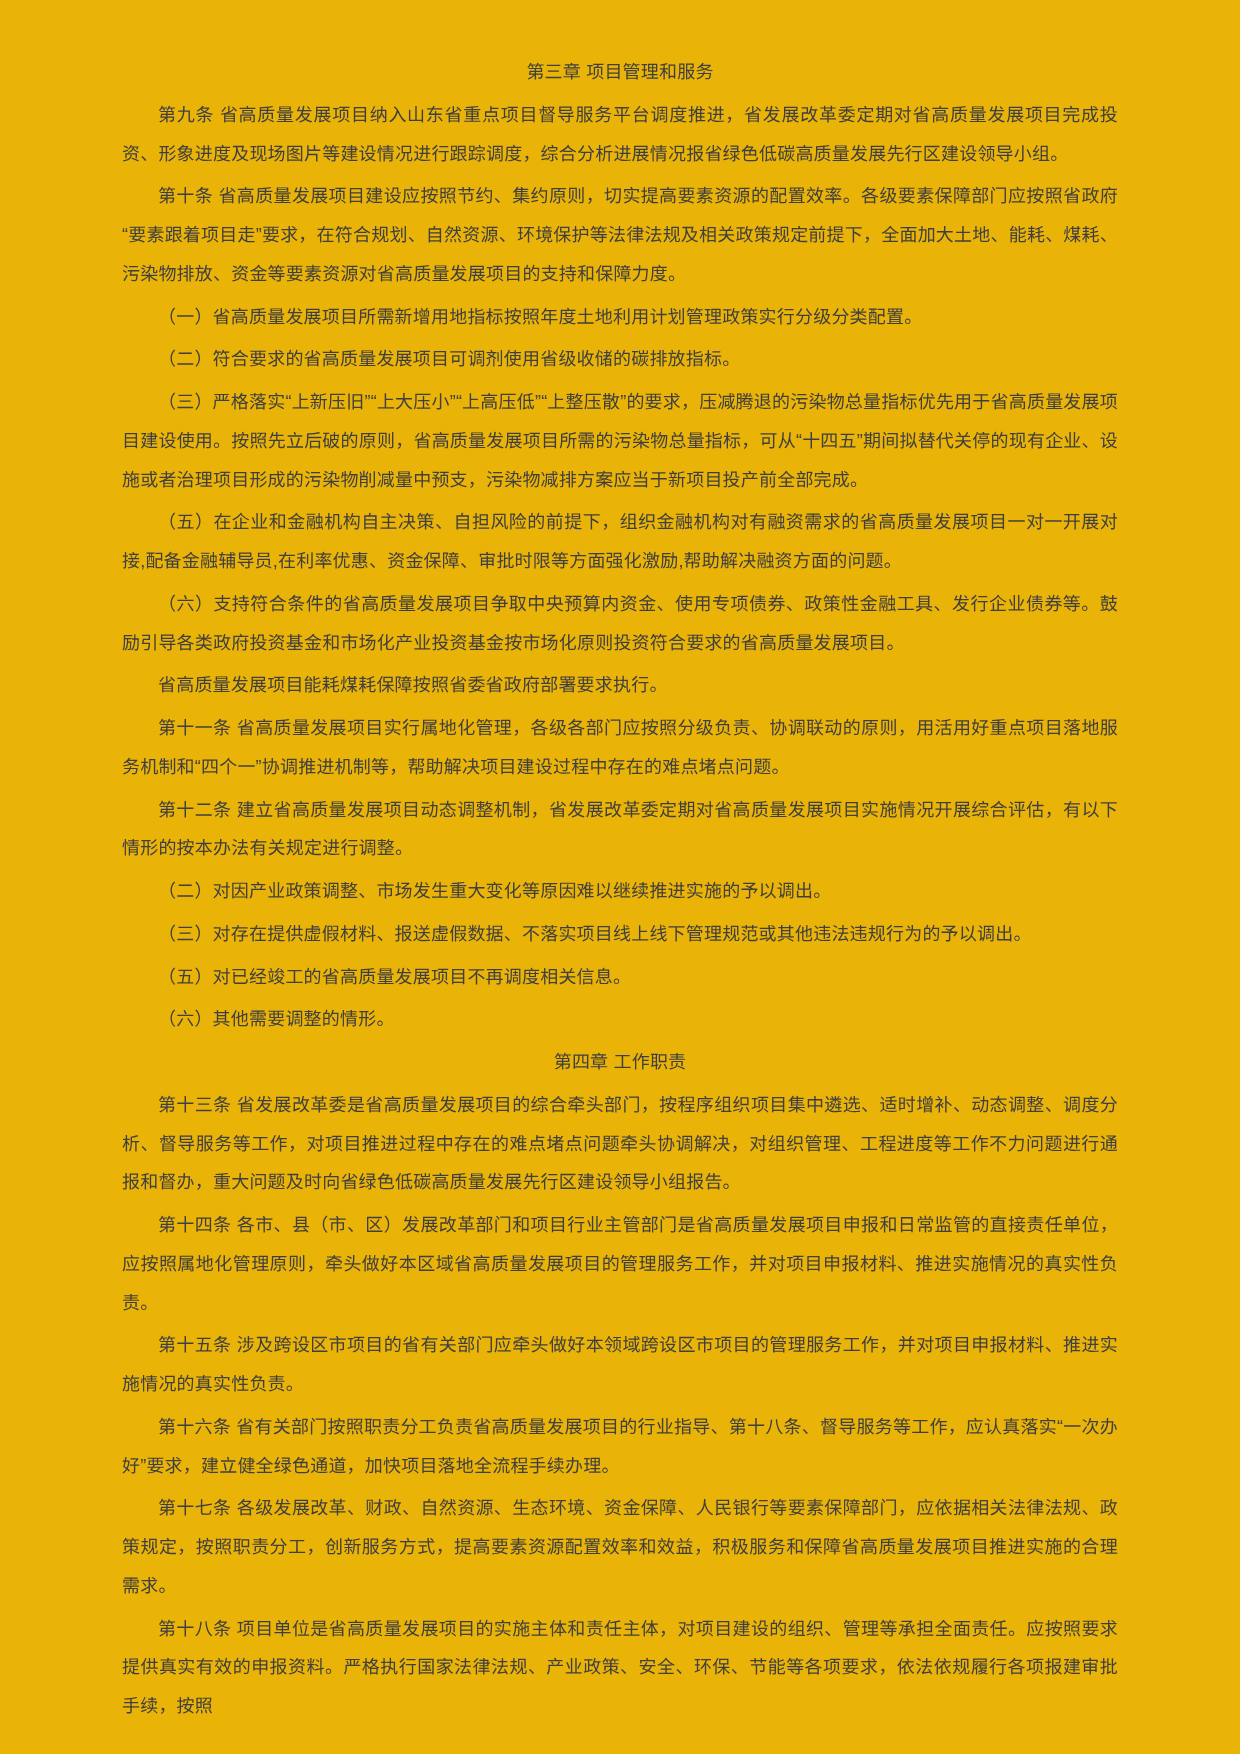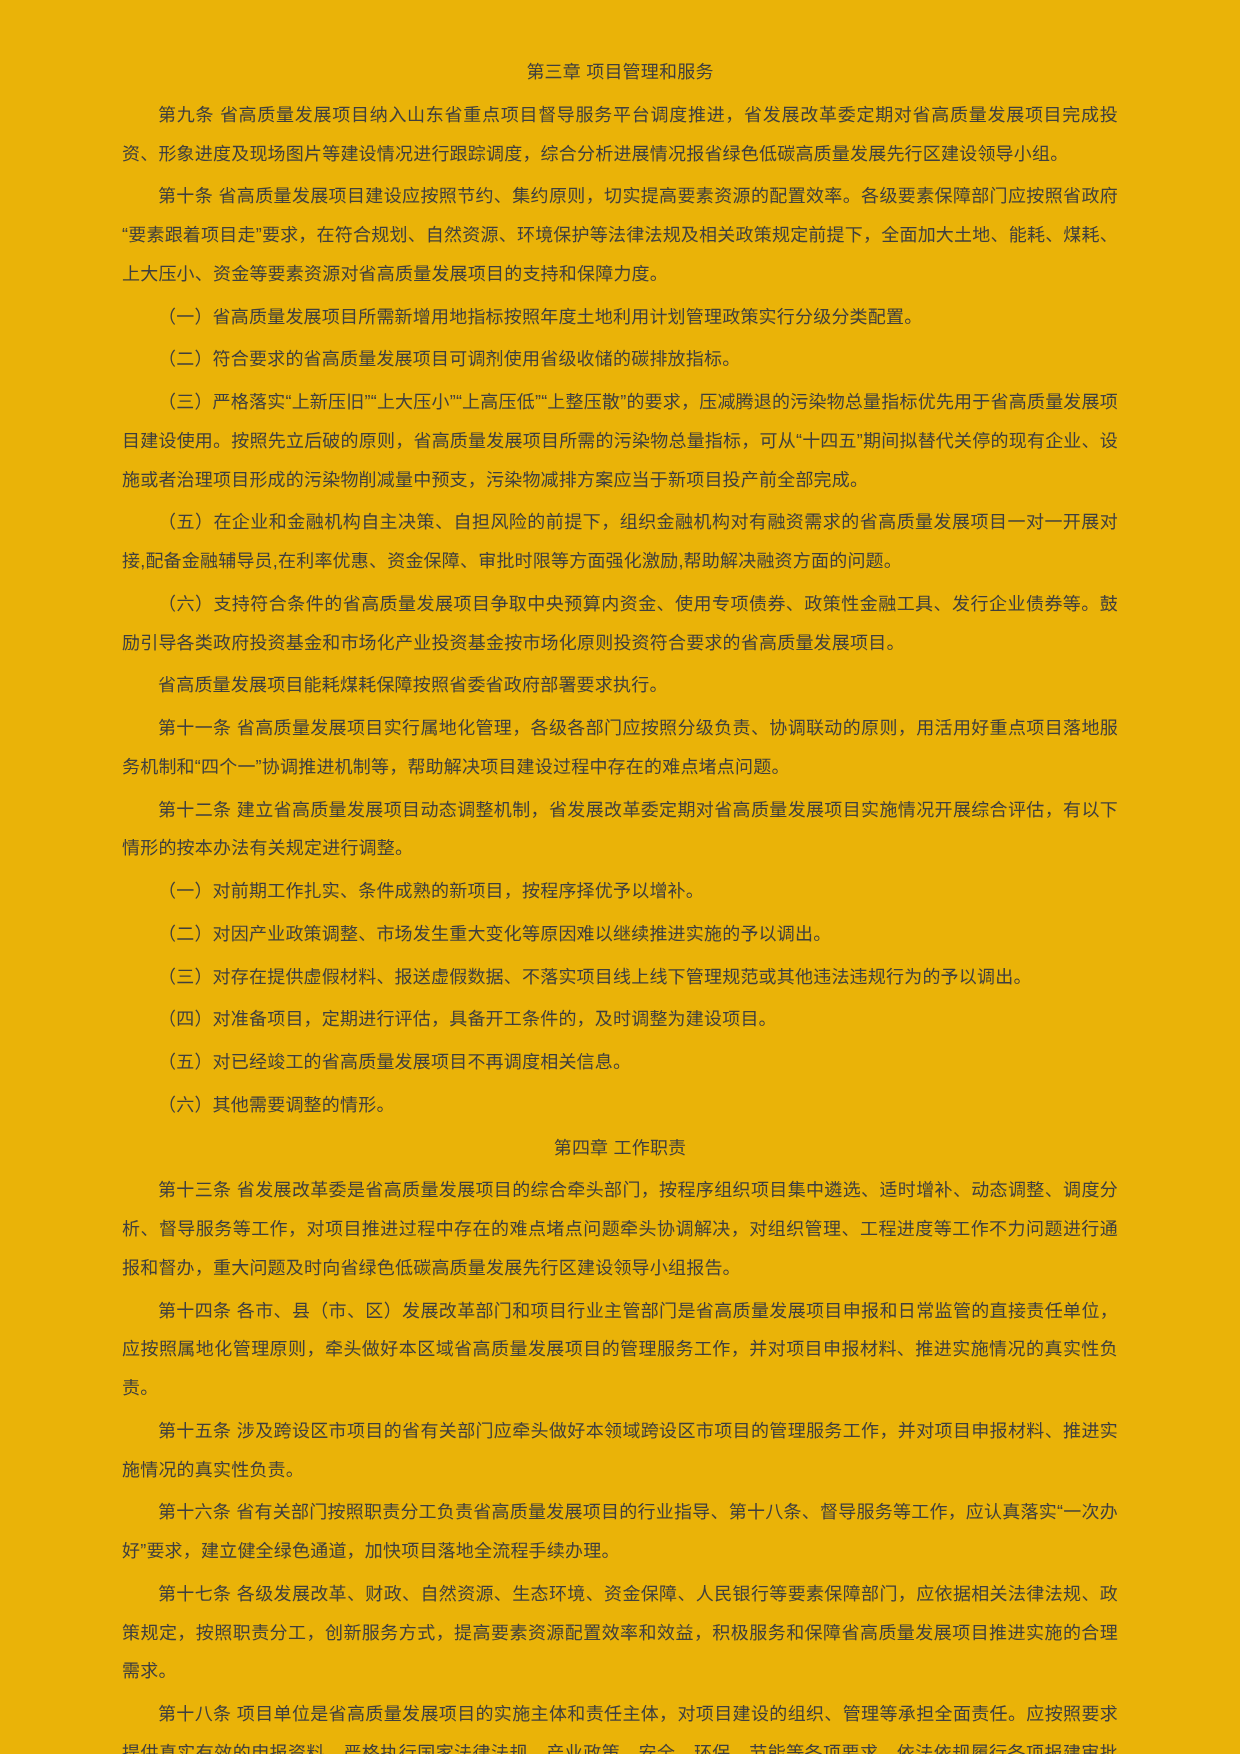--- a/index.html
+++ b/index.html
@@ -39,33 +39,31 @@
     text-align: justify;
     word-break: break-all;
   }
 </style>
 </head>
 <body>
 
 <div class="page">
   <h2 class="chapter-heading">第三章 项目管理和服务</h2>
   <p class="para">第九条 省高质量发展项目纳入山东省重点项目督导服务平台调度推进，省发展改革委定期对省高质量发展项目完成投资、形象进度及现场图片等建设情况进行跟踪调度，综合分析进展情况报省绿色低碳高质量发展先行区建设领导小组。</p>
-  <p class="para">第十条 省高质量发展项目建设应按照节约、集约原则，切实提高要素资源的配置效率。各级要素保障部门应按照省政府“要素跟着项目走”要求，在符合规划、自然资源、环境保护等法律法规及相关政策规定前提下，全面加大土地、能耗、煤耗、上大压小、资金等要素资源对省高质量发展项目的支持和保障力度。</p>
+  <p class="para">第十条 省高质量发展项目建设应按照节约、集约原则，切实提高要素资源的配置效率。各级要素保障部门应按照省政府“要素跟着项目走”要求，在符合规划、自然资源、环境保护等法律法规及相关政策规定前提下，全面加大土地、能耗、煤耗、污染物排放、资金等要素资源对省高质量发展项目的支持和保障力度。</p>
   <p class="para">（一）省高质量发展项目所需新增用地指标按照年度土地利用计划管理政策实行分级分类配置。</p>
   <p class="para">（二）符合要求的省高质量发展项目可调剂使用省级收储的碳排放指标。</p>
   <p class="para">（三）严格落实“上新压旧”“上大压小”“上高压低”“上整压散”的要求，压减腾退的污染物总量指标优先用于省高质量发展项目建设使用。按照先立后破的原则，省高质量发展项目所需的污染物总量指标，可从“十四五”期间拟替代关停的现有企业、设施或者治理项目形成的污染物削减量中预支，污染物减排方案应当于新项目投产前全部完成。</p>
   <p class="para">（五）在企业和金融机构自主决策、自担风险的前提下，组织金融机构对有融资需求的省高质量发展项目一对一开展对接,配备金融辅导员,在利率优惠、资金保障、审批时限等方面强化激励,帮助解决融资方面的问题。</p>
   <p class="para">（六）支持符合条件的省高质量发展项目争取中央预算内资金、使用专项债券、政策性金融工具、发行企业债券等。鼓励引导各类政府投资基金和市场化产业投资基金按市场化原则投资符合要求的省高质量发展项目。</p>
   <p class="para">省高质量发展项目能耗煤耗保障按照省委省政府部署要求执行。</p>
   <p class="para">第十一条 省高质量发展项目实行属地化管理，各级各部门应按照分级负责、协调联动的原则，用活用好重点项目落地服务机制和“四个一”协调推进机制等，帮助解决项目建设过程中存在的难点堵点问题。</p>
   <p class="para">第十二条 建立省高质量发展项目动态调整机制，省发展改革委定期对省高质量发展项目实施情况开展综合评估，有以下情形的按本办法有关规定进行调整。</p>
-  <p class="para">（一）对前期工作扎实、条件成熟的新项目，按程序择优予以增补。</p>
   <p class="para">（二）对因产业政策调整、市场发生重大变化等原因难以继续推进实施的予以调出。</p>
   <p class="para">（三）对存在提供虚假材料、报送虚假数据、不落实项目线上线下管理规范或其他违法违规行为的予以调出。</p>
-  <p class="para">（四）对准备项目，定期进行评估，具备开工条件的，及时调整为建设项目。</p>
   <p class="para">（五）对已经竣工的省高质量发展项目不再调度相关信息。</p>
   <p class="para">（六）其他需要调整的情形。</p>
   <h2 class="chapter-heading">第四章 工作职责</h2>
   <p class="para">第十三条 省发展改革委是省高质量发展项目的综合牵头部门，按程序组织项目集中遴选、适时增补、动态调整、调度分析、督导服务等工作，对项目推进过程中存在的难点堵点问题牵头协调解决，对组织管理、工程进度等工作不力问题进行通报和督办，重大问题及时向省绿色低碳高质量发展先行区建设领导小组报告。</p>
   <p class="para">第十四条 各市、县（市、区）发展改革部门和项目行业主管部门是省高质量发展项目申报和日常监管的直接责任单位，应按照属地化管理原则，牵头做好本区域省高质量发展项目的管理服务工作，并对项目申报材料、推进实施情况的真实性负责。</p>
   <p class="para">第十五条 涉及跨设区市项目的省有关部门应牵头做好本领域跨设区市项目的管理服务工作，并对项目申报材料、推进实施情况的真实性负责。</p>
   <p class="para">第十六条 省有关部门按照职责分工负责省高质量发展项目的行业指导、第十八条、督导服务等工作，应认真落实“一次办好”要求，建立健全绿色通道，加快项目落地全流程手续办理。</p>
   <p class="para">第十七条 各级发展改革、财政、自然资源、生态环境、资金保障、人民银行等要素保障部门，应依据相关法律法规、政策规定，按照职责分工，创新服务方式，提高要素资源配置效率和效益，积极服务和保障省高质量发展项目推进实施的合理需求。</p>
   <p class="para">第十八条 项目单位是省高质量发展项目的实施主体和责任主体，对项目建设的组织、管理等承担全面责任。应按照要求提供真实有效的申报资料。严格执行国家法律法规、产业政策、安全、环保、节能等各项要求，依法依规履行各项报建审批手续，按照</p>
 </div>

